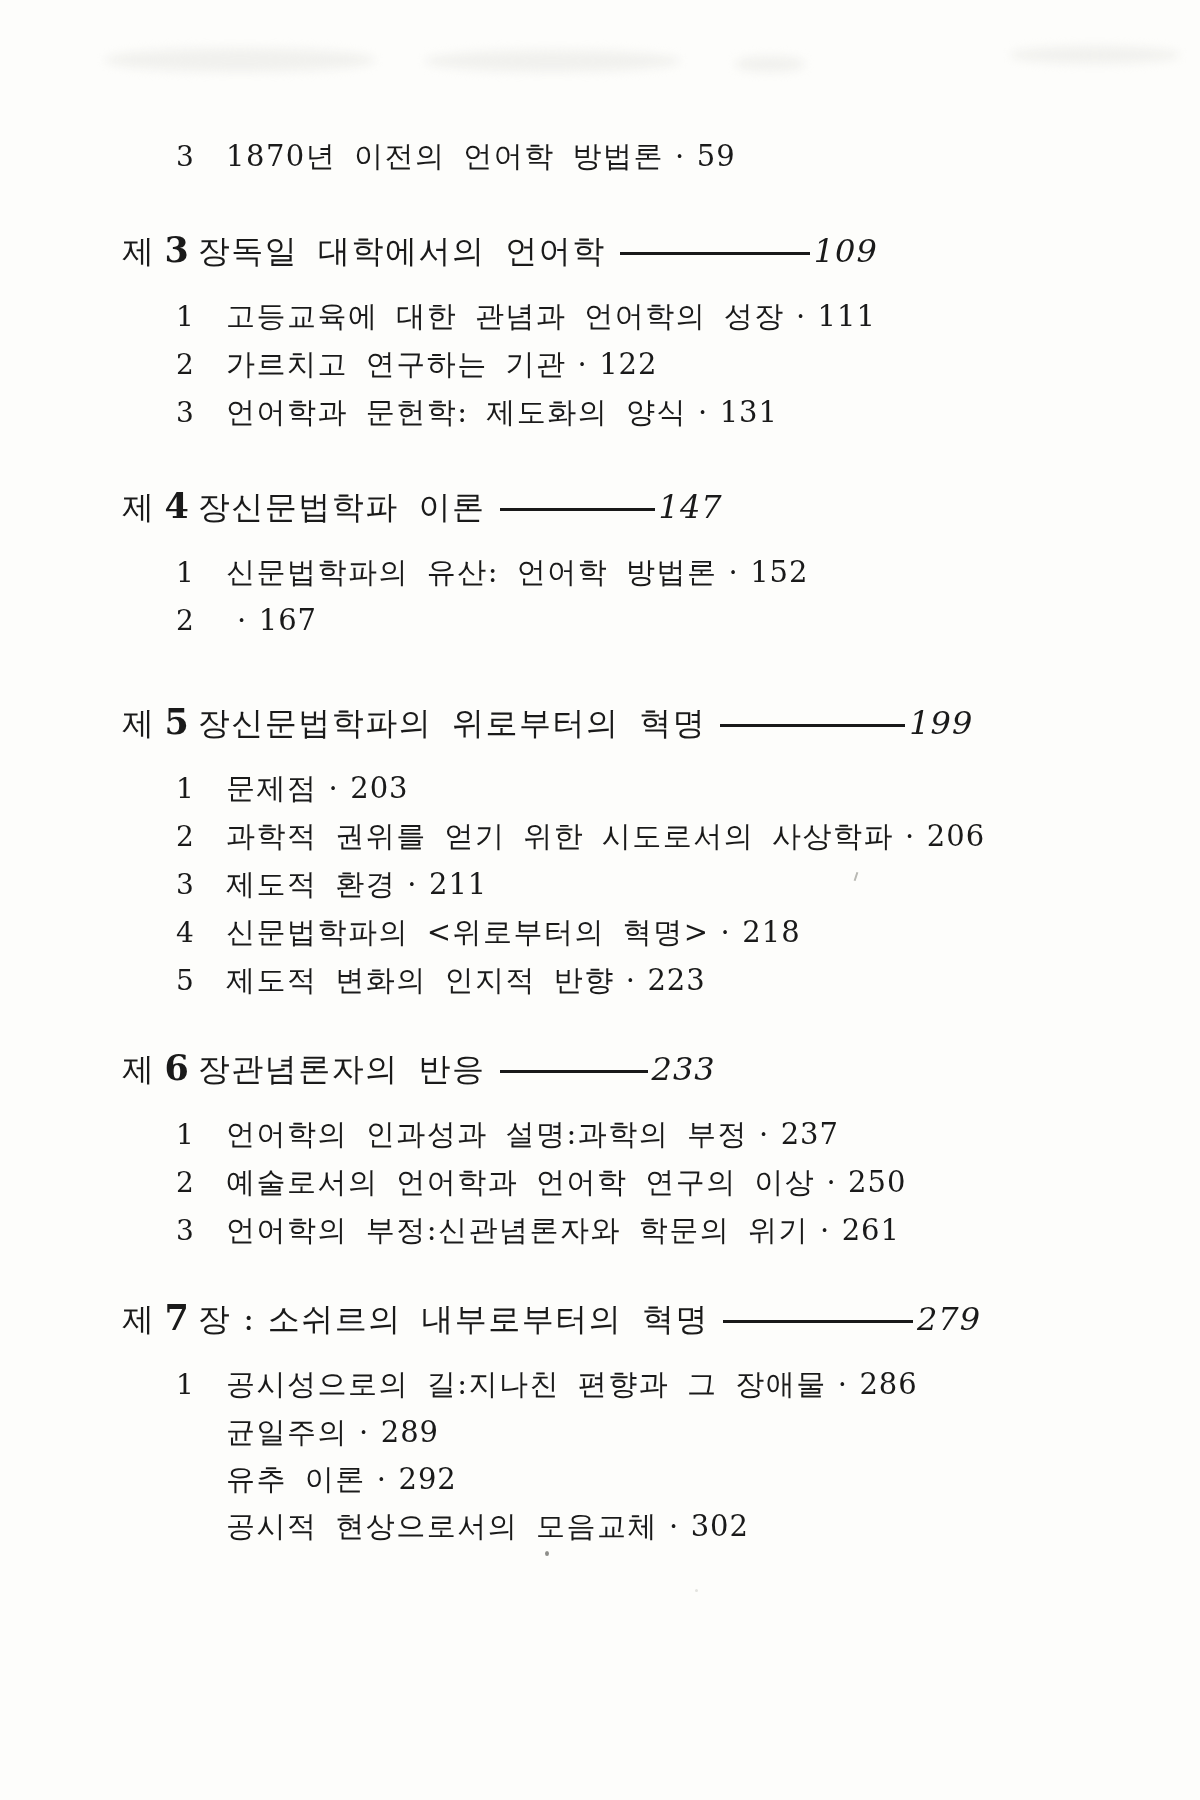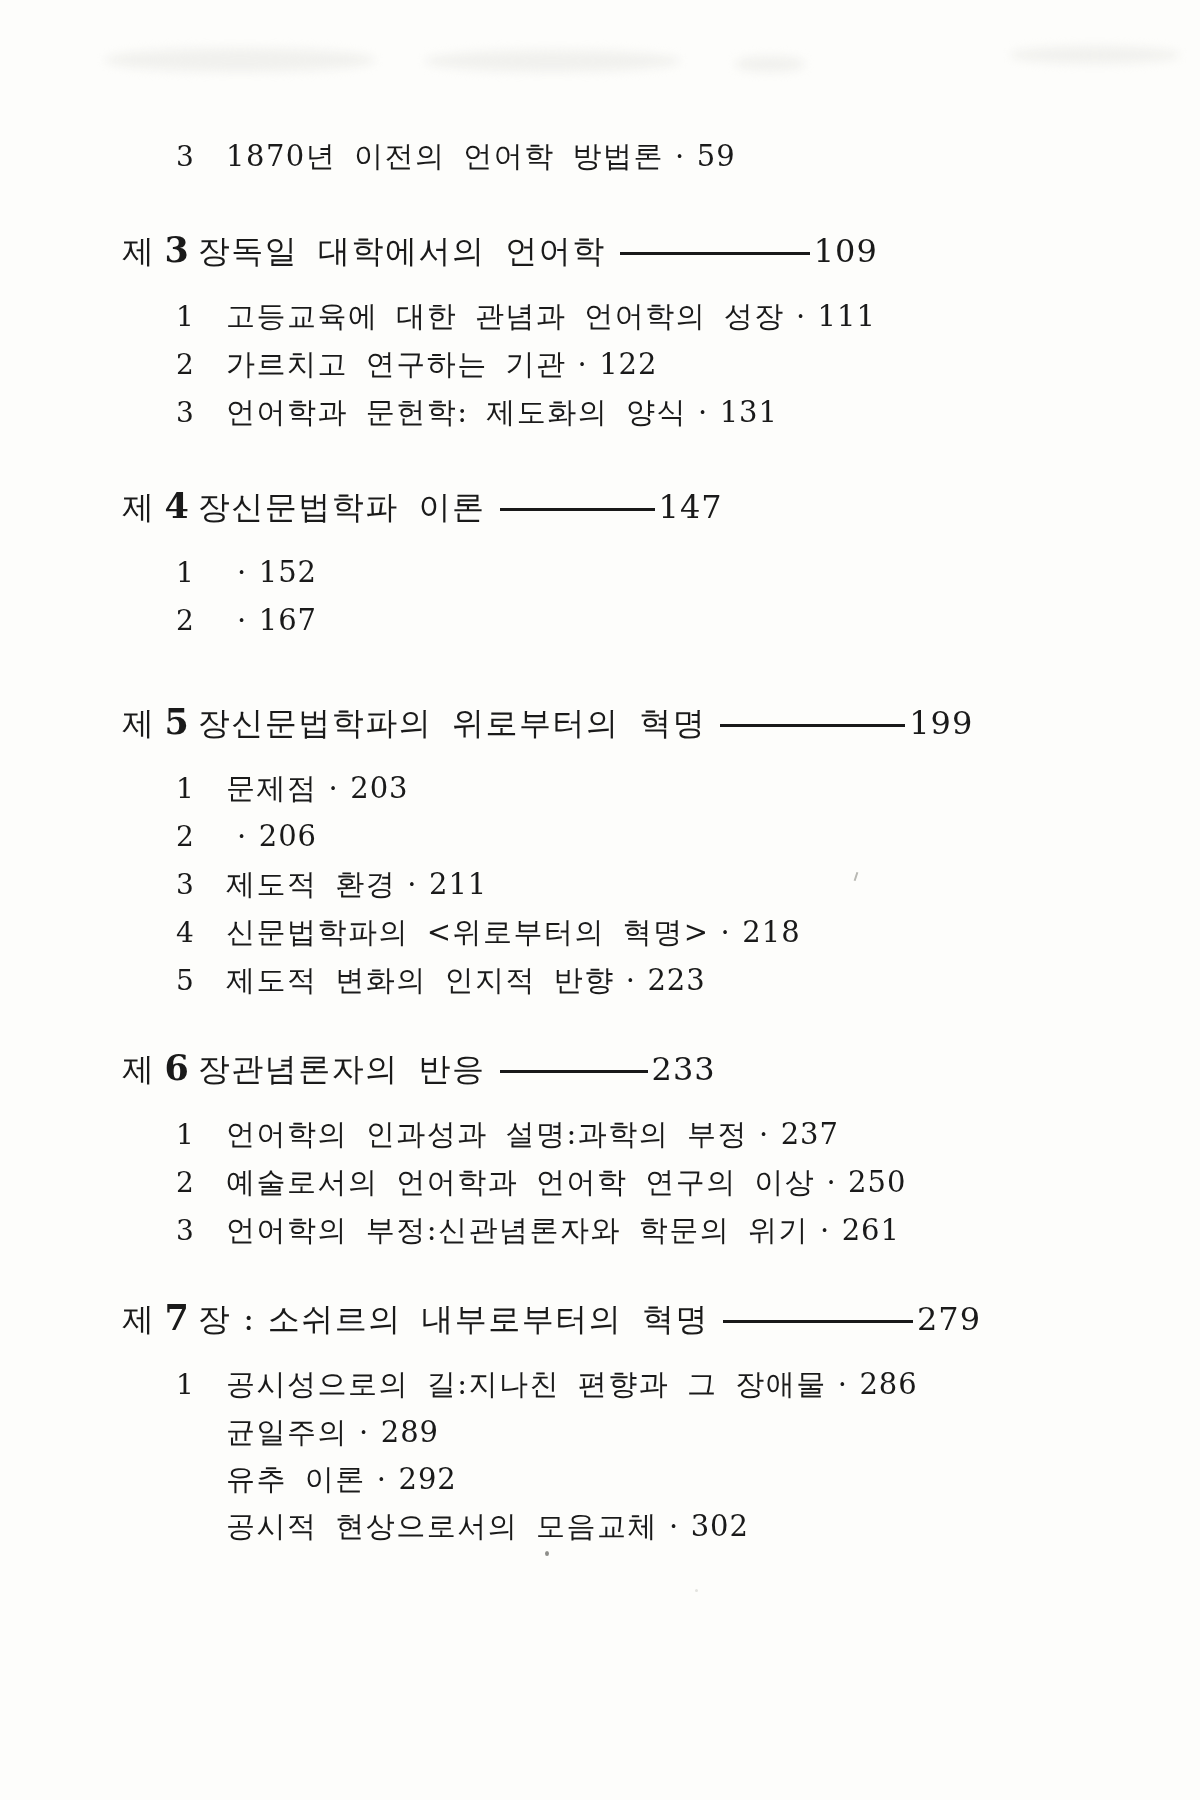--- a/index.html
+++ b/index.html
@@ -68,21 +68,21 @@
     border-top: 3px solid #191919;
     align-self: center;
     transform: translateY(3px);
     margin-left: 14px;
   }
   .c3 .ch-dash { width: 190px; }
   .c4 .ch-dash { width: 155px; }
   .c5 .ch-dash { width: 185px; }
   .c6 .ch-dash { width: 148px; }
   .c7 .ch-dash { width: 190px; }
-  .ch-page { margin-left: 4px; letter-spacing: 1px; }
+  .ch-page { margin-left: 4px; letter-spacing: 1px; font-style: italic; }
 
   .items { margin-top: 18px; }
 
   
   .smudge {
     position: absolute;
     background: #f1f1ee;
     border-radius: 50%;
     filter: blur(5px);
     z-index: 1;
@@ -176,20 +176,21 @@
         <span class="ch-num">4</span>
         <span class="ch-jang">장</span>
 
         <span class="ch-title">신문법학파 이론</span>
         <span class="ch-dash"></span>
         <span class="ch-page">147</span>
       </div>
       <div class="items">
         <div class="toc-item">
           <span class="it-num">1</span>
+          <span class="it-text">신문법학파의 유산: 언어학 방법론</span>
           <span class="it-dot">·</span>
           <span class="it-page">152</span>
         </div>
         <div class="toc-item">
           <span class="it-num">2</span>
           <span class="it-dot">·</span>
           <span class="it-page">167</span>
         </div>
       </div>
     </div>
@@ -206,20 +207,21 @@
       </div>
       <div class="items">
         <div class="toc-item">
           <span class="it-num">1</span>
           <span class="it-text">문제점</span>
           <span class="it-dot">·</span>
           <span class="it-page">203</span>
         </div>
         <div class="toc-item">
           <span class="it-num">2</span>
+          <span class="it-text">과학적 권위를 얻기 위한 시도로서의 사상학파</span>
           <span class="it-dot">·</span>
           <span class="it-page">206</span>
         </div>
         <div class="toc-item">
           <span class="it-num">3</span>
           <span class="it-text">제도적 환경</span>
           <span class="it-dot">·</span>
           <span class="it-page">211</span>
         </div>
         <div class="toc-item">

